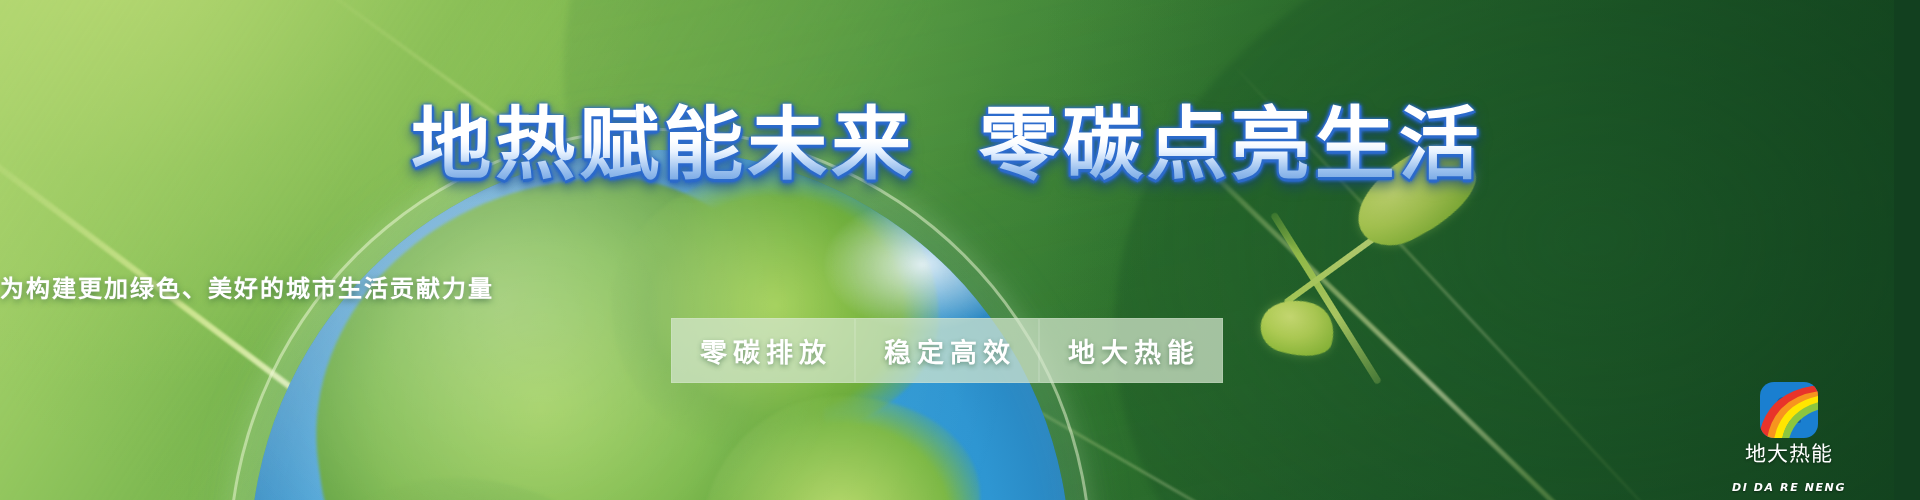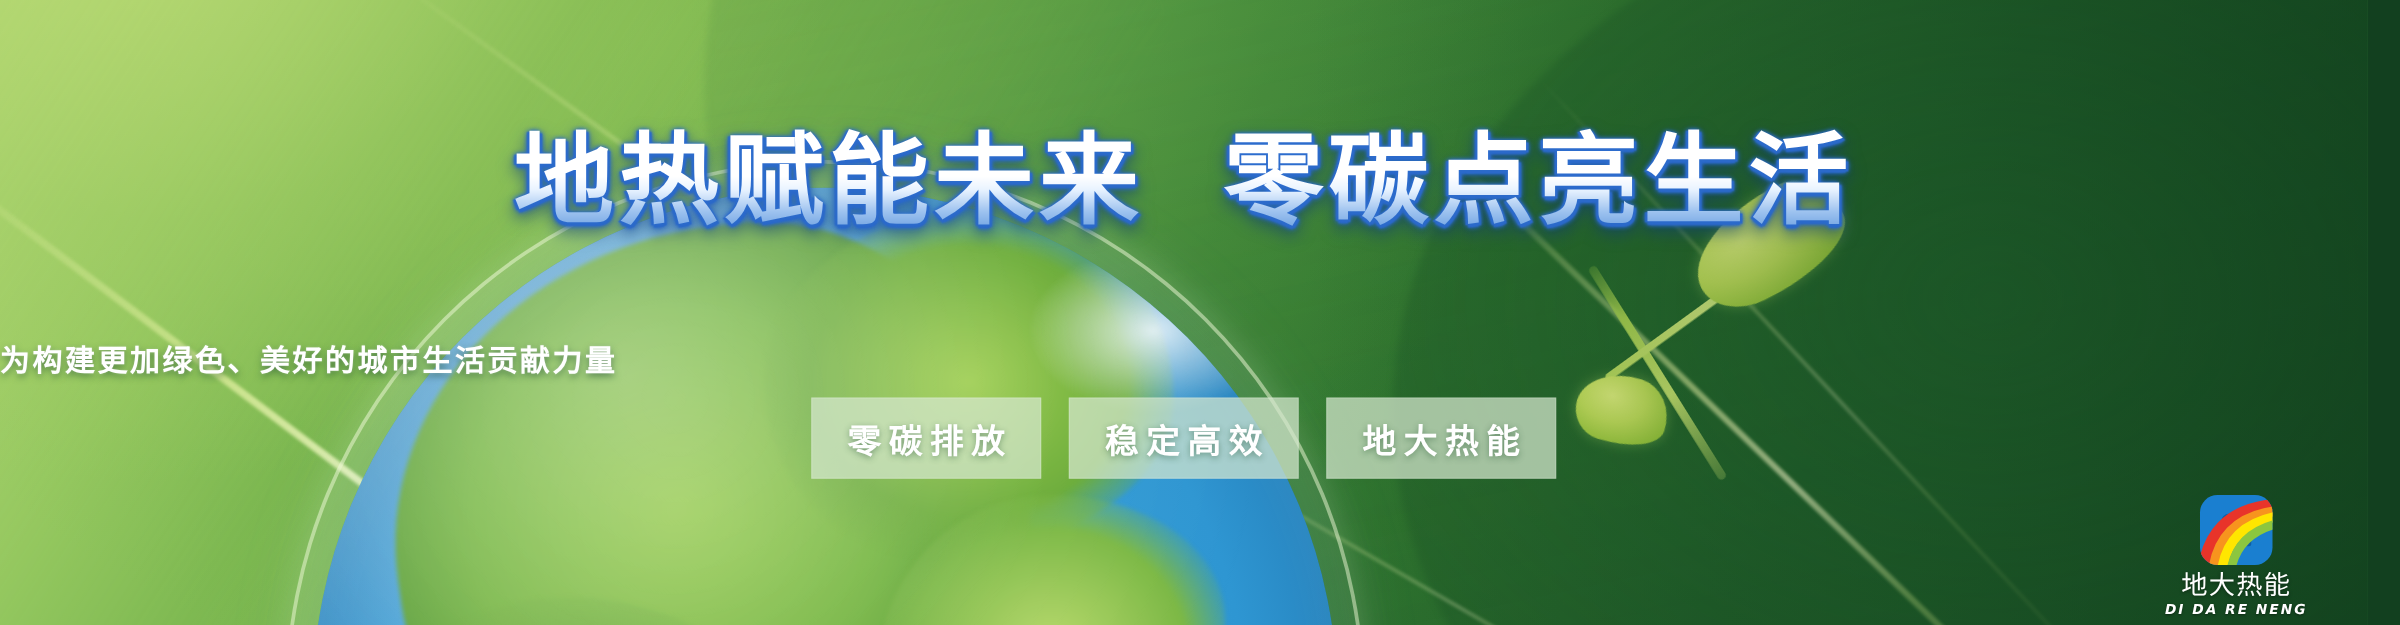--- a/index.html
+++ b/index.html
@@ -182,21 +182,20 @@
     letter-spacing:2px;
     color:#ffffff;
     text-shadow:0 2px 6px rgba(20,70,40,.55), 0 0 2px rgba(255,255,255,.35);
   }
 
   .tags{
     position:absolute;
     left:0; right:0; top:318px;
     display:flex;
     justify-content:center;
-    gap:22px;
   }
   .tag{
     min-width:150px;
     padding:12px 22px;
     background:rgba(214,232,206,.72);
     color:#ffffff;
     font-size:27px;
     font-weight:700;
     letter-spacing:6px;
     text-indent:6px;
@@ -238,21 +237,21 @@
     color:#ffffff;
     line-height:1.05;
     text-shadow:0 1px 3px rgba(0,0,0,.45);
   }
   .logo-en{
     font-size:11px;
     font-weight:700;
     font-style:italic;
     letter-spacing:1.6px;
     color:#ffffff;
-    margin-top:2px;
+    margin-top:16px;
     text-shadow:0 1px 2px rgba(0,0,0,.45);
   }
 </style>
 </head>
 <body>
 
 <div class="banner">
 
   <div class="bg-layer">
     <div class="leaf-blade blade-a"></div>

